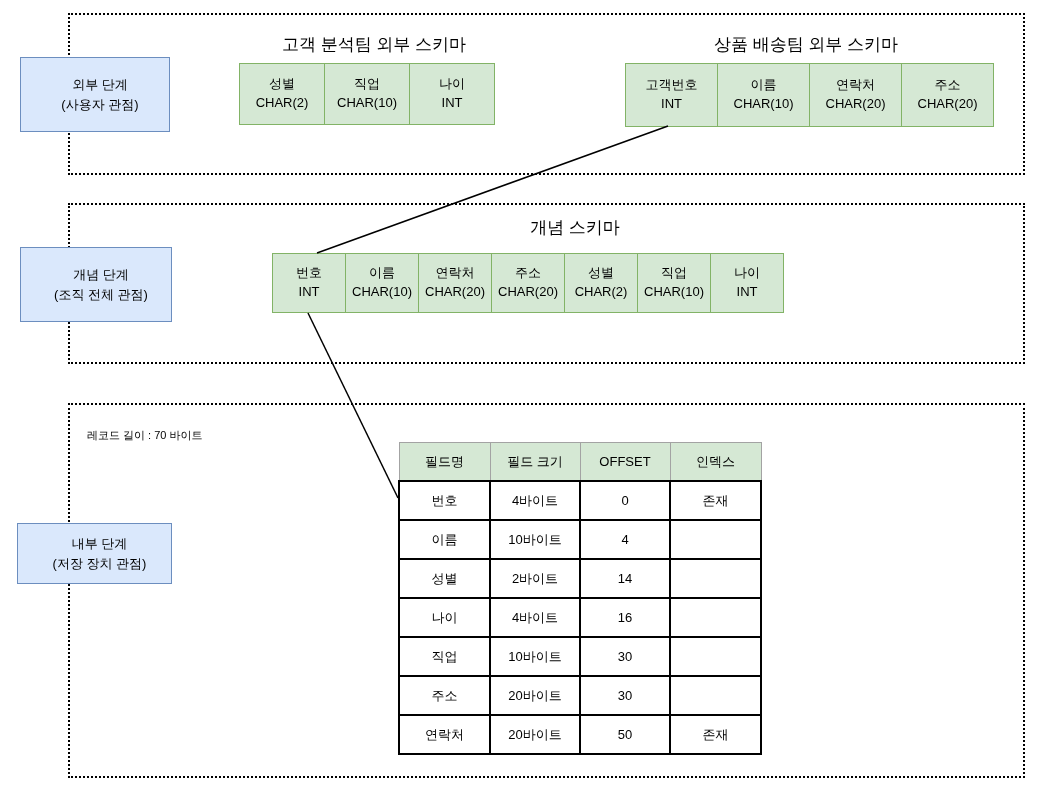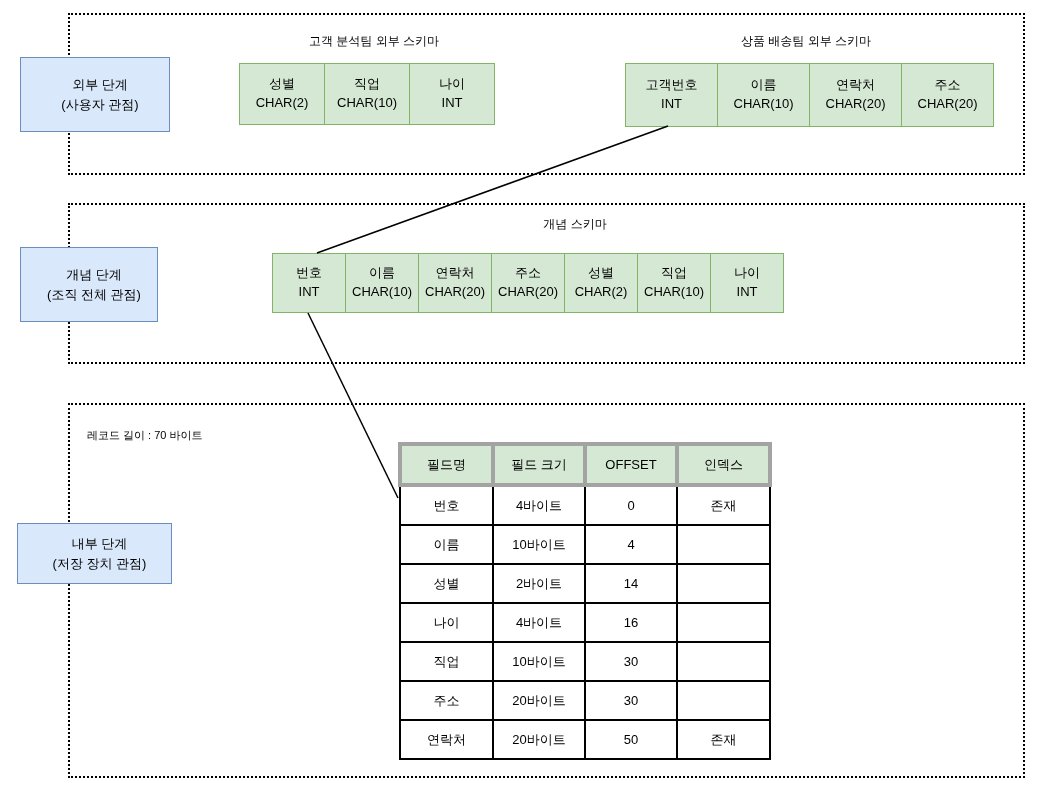--- a/index.html
+++ b/index.html
@@ -7,39 +7,39 @@
     position:relative;width:1053px;height:786px;background:#ffffff;
     font-family:"Liberation Sans",sans-serif;color:#000;overflow:hidden;
   }
   .dashed-box{position:absolute;border:2px dotted #000000;box-sizing:border-box;background:transparent;}
   .level-box{
     position:absolute;background:#dae8fc;border:1px solid #6c8ebf;box-sizing:border-box;
     display:flex;flex-direction:column;align-items:center;justify-content:center;
     font-size:13px;line-height:1.5;text-align:center;z-index:3;padding-left:10px;
   }
   .schema-title{
-    position:absolute;transform:translateX(-50%);font-size:12px;white-space:nowrap;z-index:2;text-align:center;
+    position:absolute;transform:translateX(-50%);font-size:17px;white-space:nowrap;z-index:2;text-align:center;
   }
   .field-row{position:absolute;display:flex;z-index:3;}
   .field-box{
     background:#d5e8d4;border:1px solid #82b366;box-sizing:border-box;
     display:flex;flex-direction:column;align-items:center;justify-content:center;
     font-size:13px;line-height:1.45;text-align:center;
   }
   .field-box + .field-box{margin-left:-1px;}
   .row-a .field-box{width:86px;height:62px;}
   .row-b .field-box{width:93px;height:64px;}
   .row-c .field-box{width:74px;height:60px;}
   #record-length{position:absolute;left:87px;top:428px;font-size:11px;z-index:2;}
   #internal-table{
     position:absolute;left:398px;top:442px;border-collapse:collapse;z-index:3;
     font-size:13px;background:#fff;
   }
   #internal-table th{
-    background:#d5e8d4;border:4px solid #a3a3a3;font-weight:normal;
+    background:#d5e8d4;border:1px solid #a3a3a3;font-weight:normal;
     height:37px;text-align:center;padding:0 6px;
   }
   #internal-table td{
     border:2px solid #000;height:37px;text-align:center;padding:0 6px;background:#fff;
   }
   #internal-table th:nth-child(1),#internal-table td:nth-child(1){width:77px;}
   #internal-table th:nth-child(2),#internal-table td:nth-child(2){width:76px;}
   #internal-table th:nth-child(3),#internal-table td:nth-child(3){width:76px;}
   #internal-table th:nth-child(4),#internal-table td:nth-child(4){width:77px;}
   #connector-svg{position:absolute;left:0;top:0;z-index:5;pointer-events:none;}
@@ -50,21 +50,21 @@
 <div id="canvas">
 
   <div class="dashed-box" style="left:68px;top:13px;width:957px;height:162px;"></div>
   <div class="dashed-box" style="left:68px;top:203px;width:957px;height:161px;"></div>
   <div class="dashed-box" style="left:68px;top:403px;width:957px;height:375px;"></div>
 
   <div class="level-box" style="left:20px;top:57px;width:150px;height:75px;">
     <span>외부 단계</span>
     <span>(사용자 관점)</span>
   </div>
-  <div class="level-box" style="left:20px;top:247px;width:138px;height:75px;">
+  <div class="level-box" style="left:20px;top:247px;width:152px;height:75px;">
     <span>개념 단계</span>
     <span>(조직 전체 관점)</span>
   </div>
   <div class="level-box" style="left:17px;top:523px;width:155px;height:61px;">
     <span>내부 단계</span>
     <span>(저장 장치 관점)</span>
   </div>
 
   <div class="schema-title" style="left:374px;top:33px;">고객 분석팀 외부 스키마</div>
   <div class="schema-title" style="left:806px;top:33px;">상품 배송팀 외부 스키마</div>

